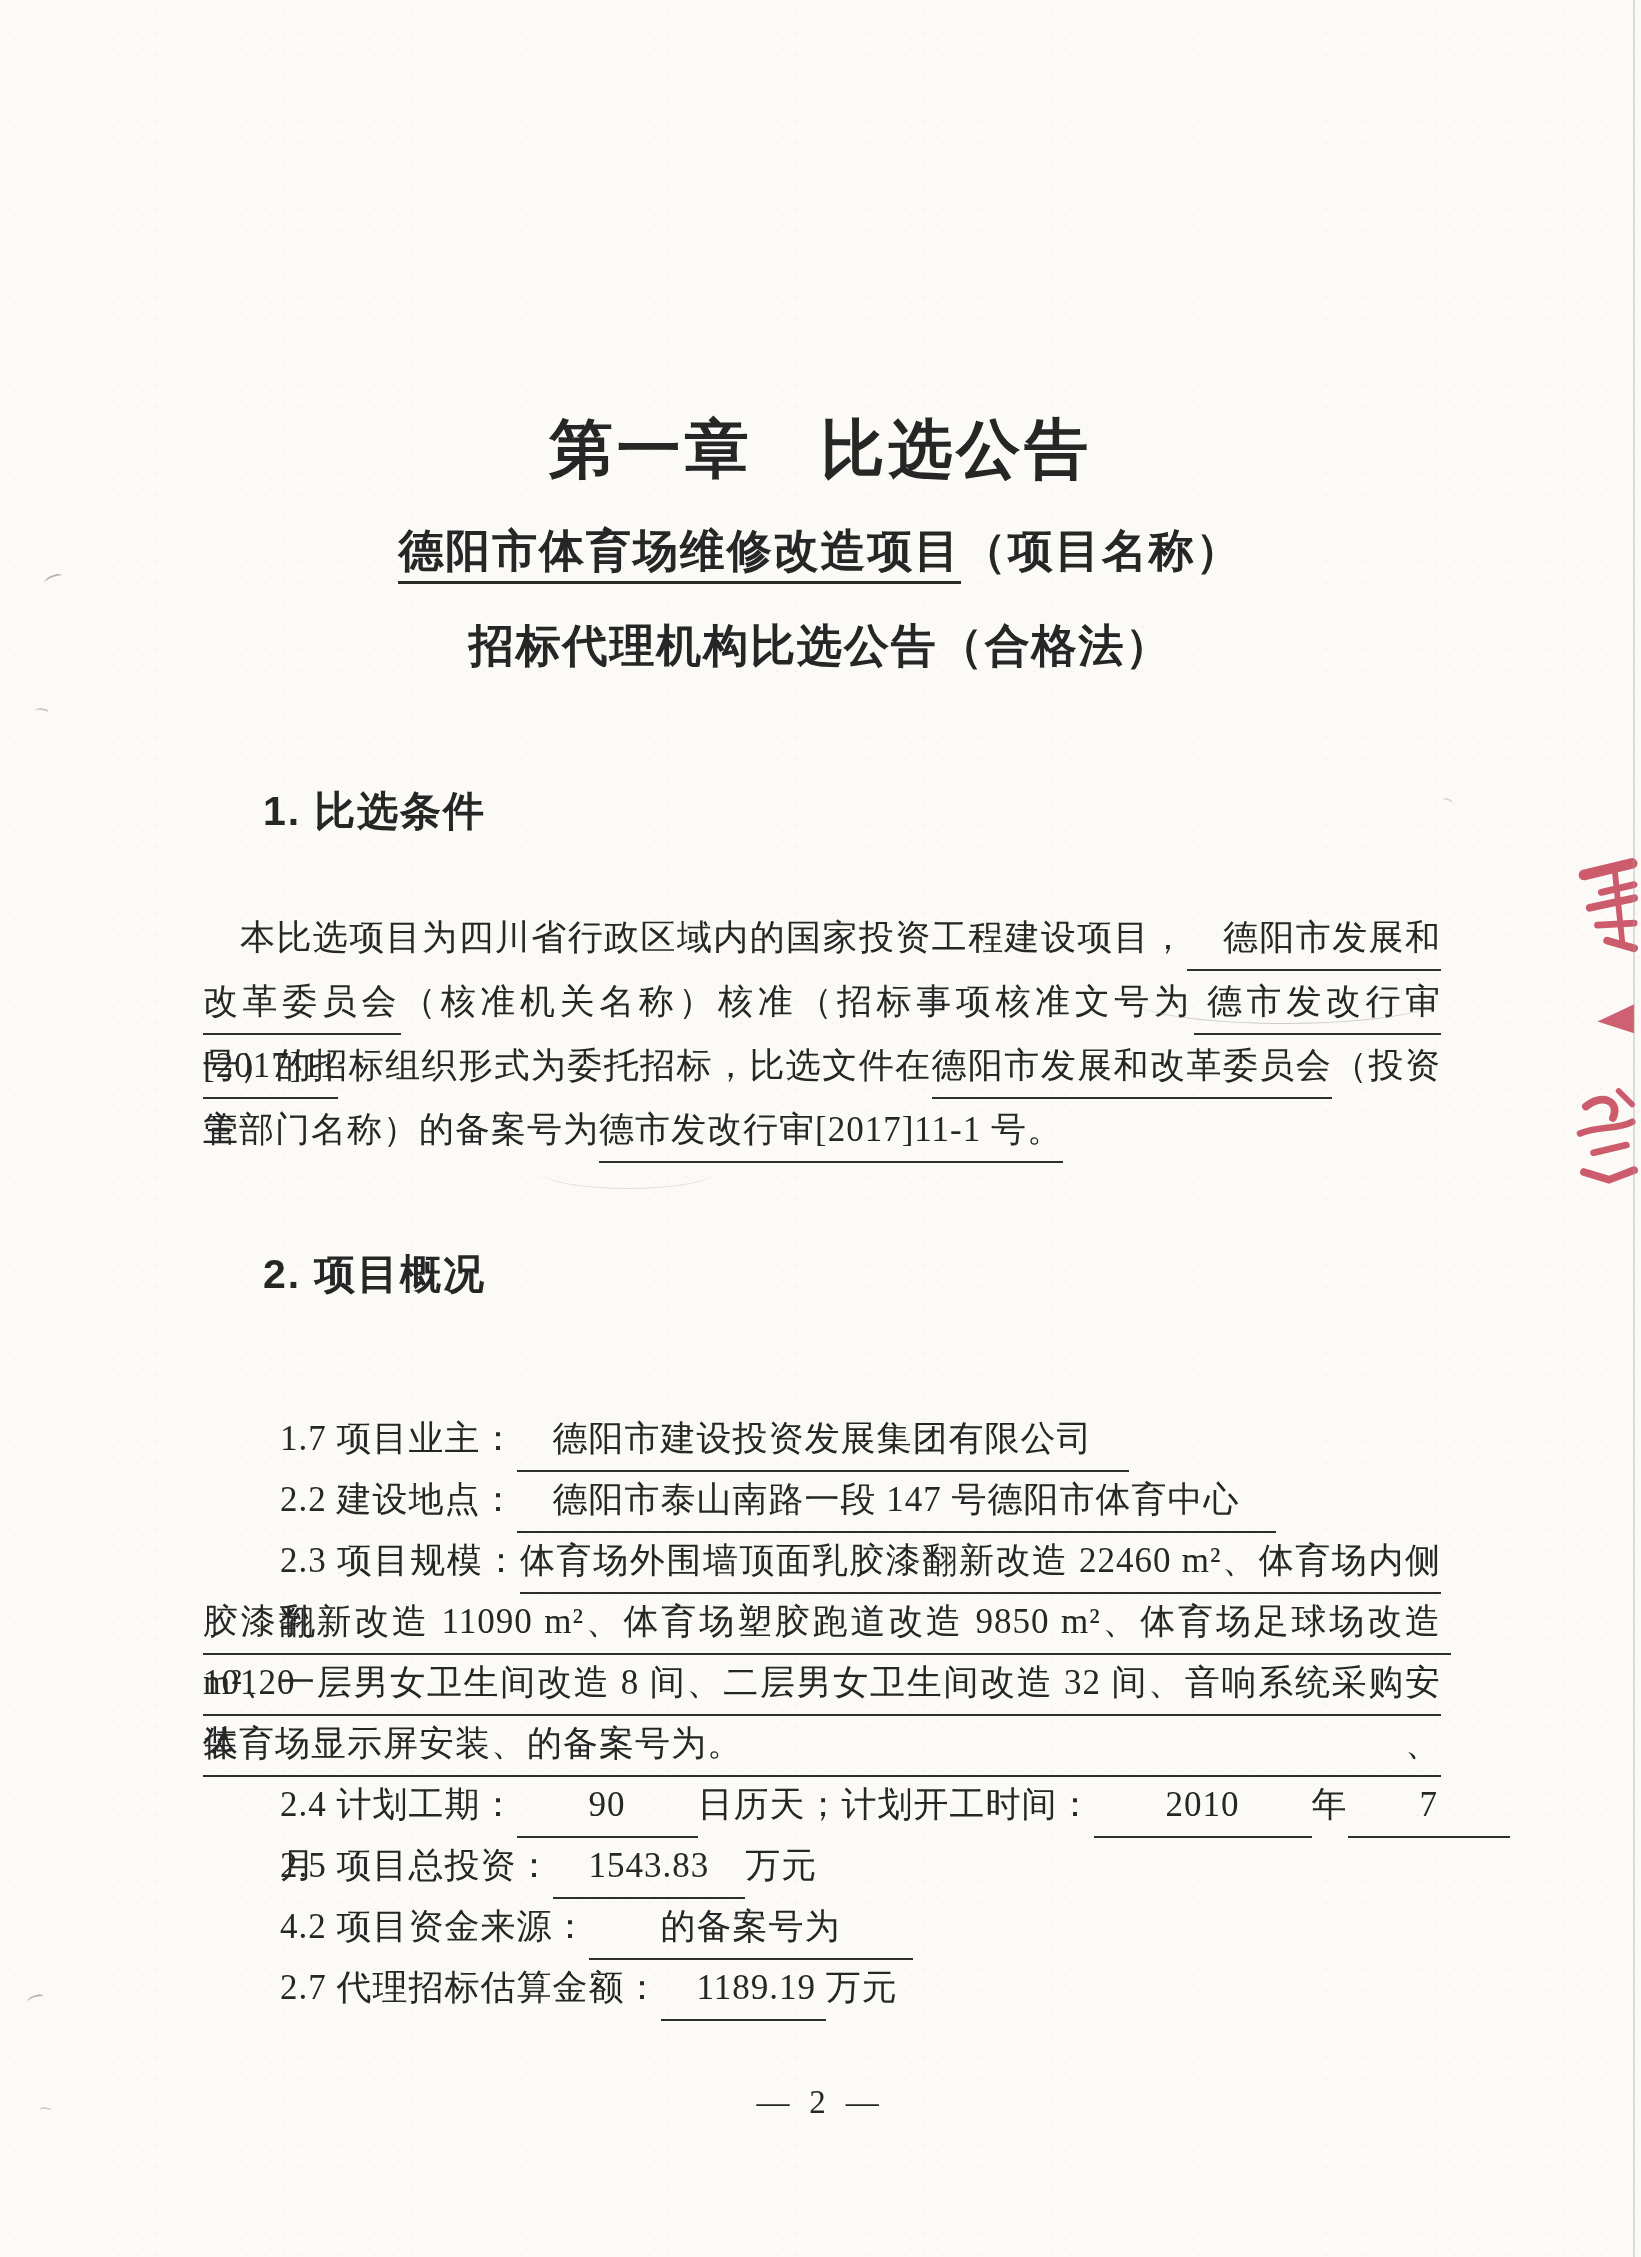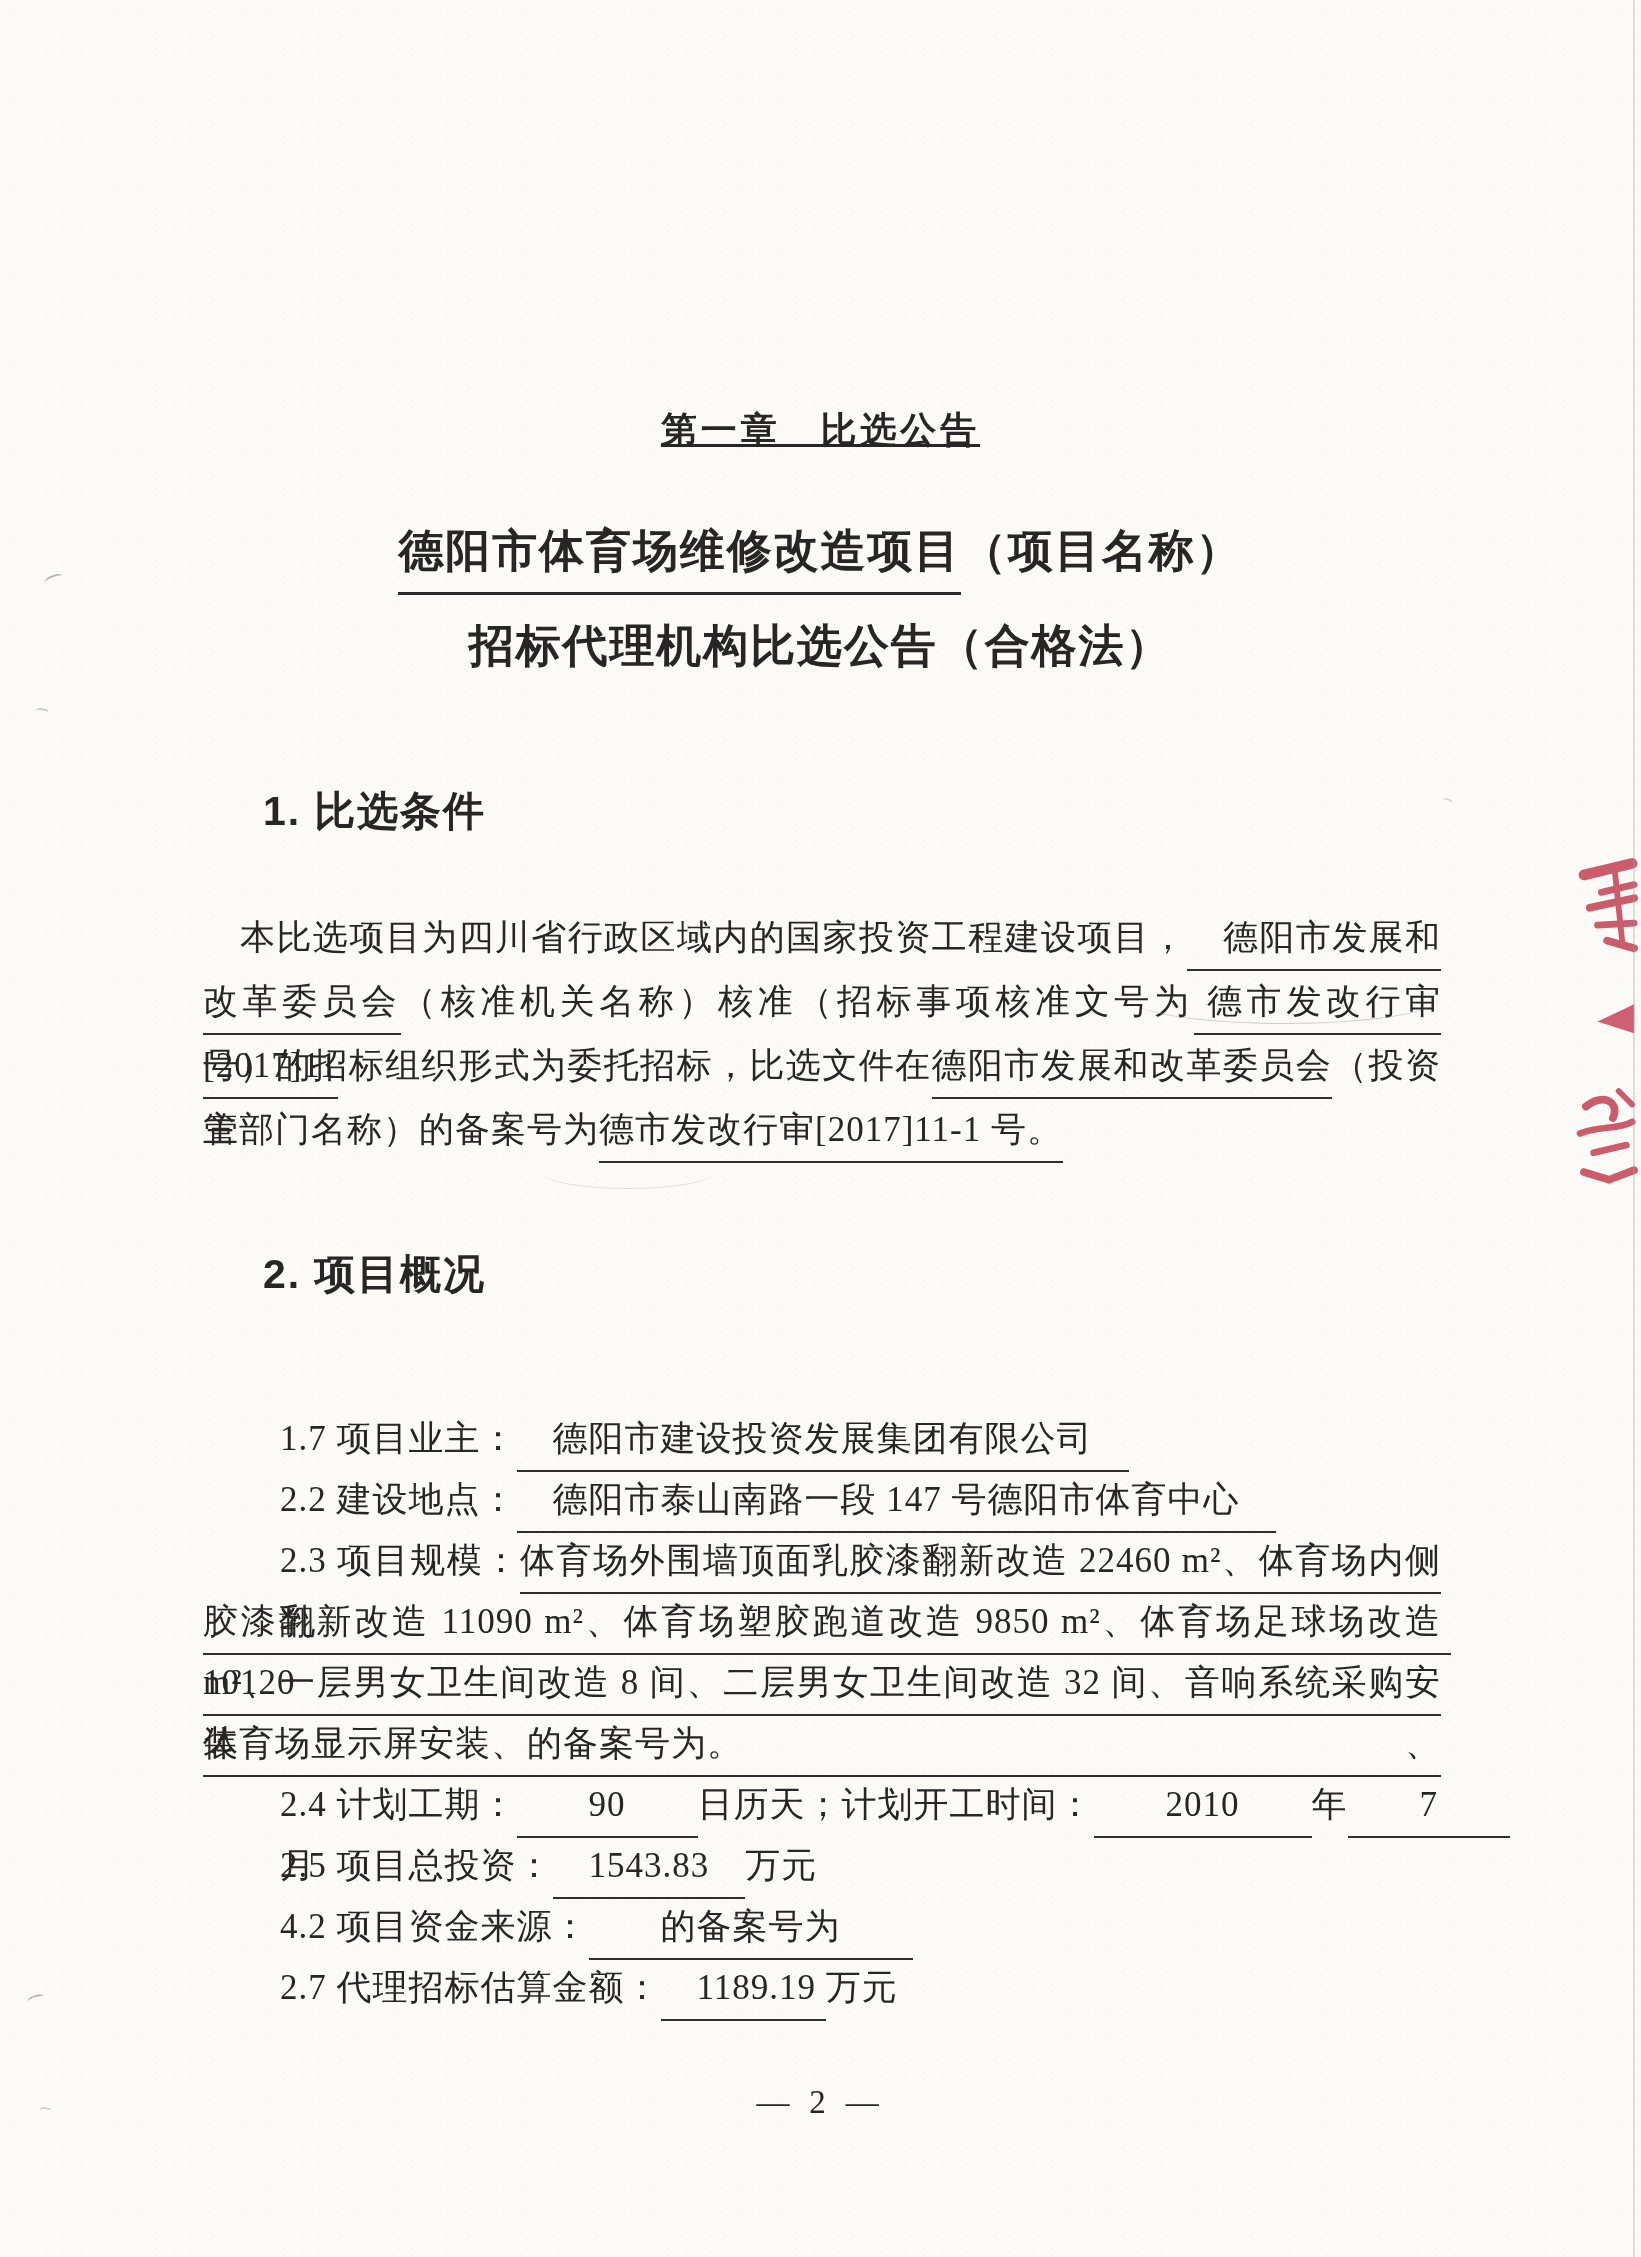--- a/index.html
+++ b/index.html
@@ -14,30 +14,30 @@
     background-color: #fbfaf7;
     background-image: radial-gradient(rgba(120,120,110,0.05) 1px, transparent 1.2px);
     background-size: 18.3px 22px;
     overflow: hidden;
     color: #262626;
   }
   .center { width: 100%; text-align: center; }
   .chapter-title {
     position: absolute; top: 406px; left: 0;
     font-family: "Liberation Sans", "DejaVu Sans", sans-serif;
-    font-size: 36px; font-weight: 700; letter-spacing: 3.9px; text-decoration: underline;
+    font-size: 64px; font-weight: 700; letter-spacing: 3.9px;
   }
   .subtitle {
     position: absolute; left: 0;
     font-family: "Liberation Sans", "DejaVu Sans", sans-serif;
     font-size: 45px; font-weight: 700; letter-spacing: 1.9px;
   }
   .subtitle.l1 { top: 521px; }
   .subtitle.l2 { top: 616px; }
-  .subtitle .u { border-bottom: 3.9px solid #2b2b2b; padding-bottom: 16px; }
+  .subtitle .u { border-bottom: 3.9px solid #2b2b2b; padding-bottom: 5px; }
   .sec-heading {
     position: absolute; left: 263px;
     font-family: "Liberation Sans", "DejaVu Sans", sans-serif;
     font-size: 41px; font-weight: 700; letter-spacing: 1.9px;
   }
   .s1 { top: 784px; }
   .s2 { top: 1247px; }
   .textblock {
     position: absolute; left: 203px; width: 1238px;
     font-size: 35px; letter-spacing: 1px;

